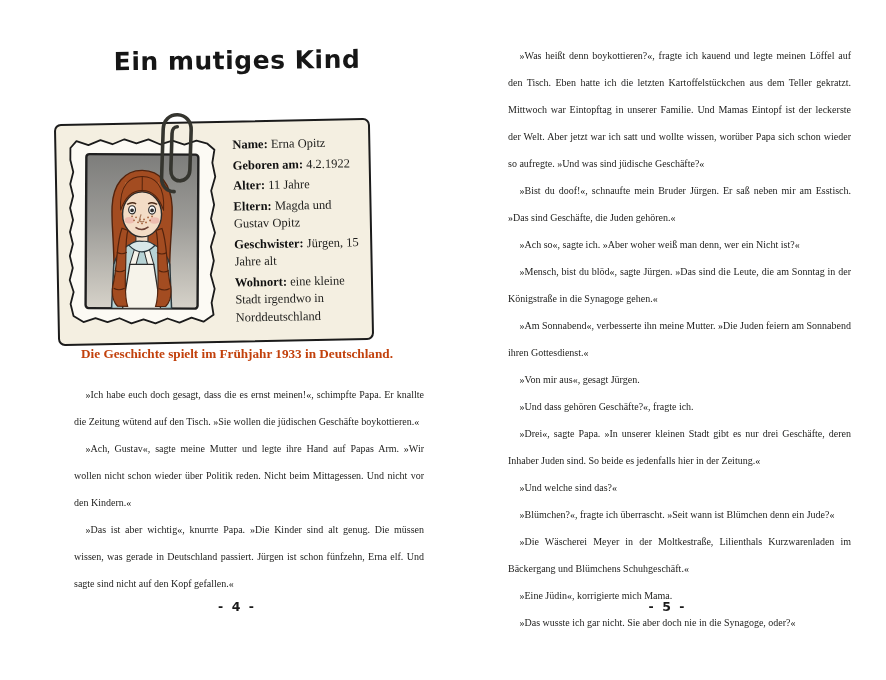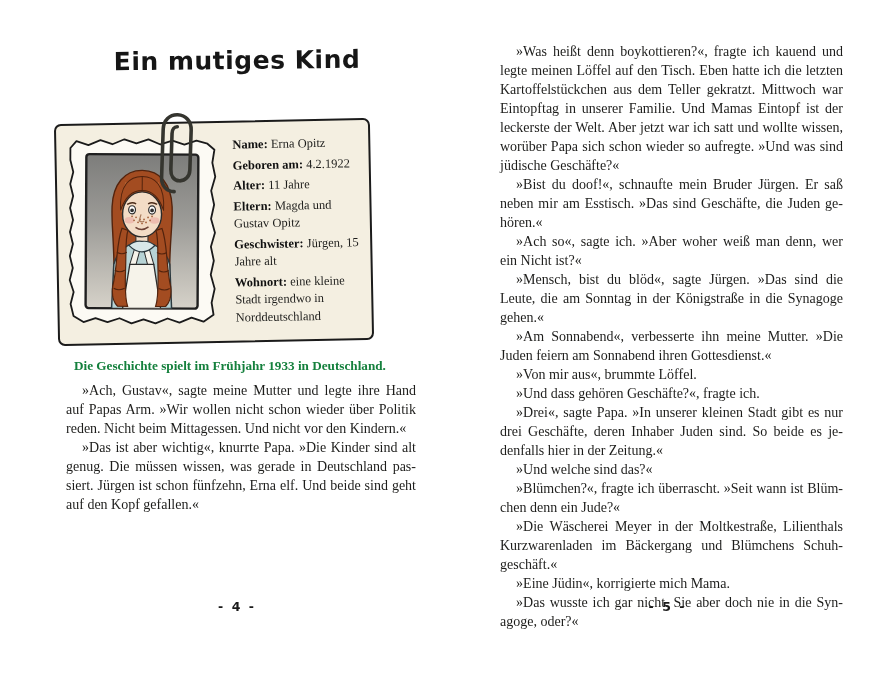--- a/index.html
+++ b/index.html
@@ -15,24 +15,24 @@
 
   
   .card{position:absolute;top:121px;left:-6px;width:312px;height:218px;background:#f4efe1;
     border:2.4px solid #1b1b1b;border-radius:7px;transform:rotate(-1.1deg);}
   .clip{position:absolute;left:98px;top:-16px;width:44px;height:88px;transform:rotate(3deg);z-index:5;}
   .photo{position:absolute;left:8px;top:12px;width:152px;height:190px;transform:rotate(1.4deg);}
   .facts{position:absolute;left:176px;top:14px;width:130px;font-size:12.5px;line-height:17.5px;}
   .facts p{margin:0 0 3px 0;}
   .facts b{font-weight:bold;color:#111;}
 
-  .caption{position:absolute;top:346px;left:0;width:100%;margin:12px;
-    font-size:13.2px;font-weight:bold;color:#15803d;}
+  .caption{position:absolute;top:346px;left:0;width:100%;margin:0;text-align:center;
+    font-size:13.2px;font-weight:bold;color:#c2410c;}
 
-  .bodytext{position:absolute;left:4px;width:100%;font-size:14px;line-height:19px;
+  .bodytext{position:absolute;left:12px;width:100%;font-size:10px;line-height:27px;
     text-align:justify;hyphens:manual;-webkit-hyphens:manual;}
   .bodytext-left{top:381px;}
   .bodytext-right{top:42px;}
   .bodytext p{margin:0;text-indent:1.15em;}
 
   .pagenum{position:absolute;top:599px;left:0;width:100%;text-align:center;
     font-family:"DejaVu Sans",sans-serif;font-weight:bold;font-size:12.5px;letter-spacing:2px;color:#1a1a1a;}
 </style>
 </head>
 <body>
@@ -135,35 +135,36 @@
           <p><b>Alter: </b><span>11 Jahre</span></p>
           <p><b>Eltern: </b><span>Magda und Gustav Opitz</span></p>
           <p><b>Geschwister: </b><span>Jürgen, 15 Jahre alt</span></p>
           <p><b>Wohnort: </b><span>eine kleine Stadt irgendwo in Norddeutschland</span></p>
         </div>
     </div>
 
     <p class="caption">Die Geschichte spielt im Frühjahr 1933 in Deutschland.</p>
 
     <div class="bodytext bodytext-left">
+        <p>»Ich habe euch doch gesagt, dass die es ernst meinen!«, schimpfte Papa. Er knallte die Zeitung wütend auf den Tisch. »Sie wollen die jüdischen Geschäfte boykottieren.«</p>
         <p>»Ach, Gustav«, sagte meine Mutter und legte ihre Hand auf Papas Arm. »Wir wollen nicht schon wieder über Politik reden. Nicht beim Mittagessen. Und nicht vor den Kin­dern.«</p>
-        <p>»Das ist aber wichtig«, knurrte Papa. »Die Kinder sind alt genug. Die müssen wissen, was gerade in Deutschland pas­siert. Jürgen ist schon fünfzehn, Erna elf. Und beide sind geht auf den Kopf gefallen.«</p>
+        <p>»Das ist aber wichtig«, knurrte Papa. »Die Kinder sind alt genug. Die müssen wissen, was gerade in Deutschland pas­siert. Jürgen ist schon fünfzehn, Erna elf. Und sagte sind nicht auf den Kopf gefallen.«</p>
       </div>
 
     <div class="pagenum">- 4 -</div>
   </section>
 
   <section class="page page-right">
     <div class="bodytext bodytext-right">
         <p>»Was heißt denn boykottieren?«, fragte ich kauend und legte meinen Löffel auf den Tisch. Eben hatte ich die letz­ten Kartoffelstückchen aus dem Teller gekratzt. Mittwoch war Eintopftag in unserer Familie. Und Mamas Eintopf ist der leckerste der Welt. Aber jetzt war ich satt und wollte wissen, worüber Papa sich schon wieder so aufregte. »Und was sind jüdische Geschäfte?«</p>
         <p>»Bist du doof!«, schnaufte mein Bruder Jürgen. Er saß neben mir am Esstisch. »Das sind Geschäfte, die Juden ge­hören.«</p>
         <p>»Ach so«, sagte ich. »Aber woher weiß man denn, wer ein Nicht ist?«</p>
         <p>»Mensch, bist du blöd«, sagte Jürgen. »Das sind die Leute, die am Sonntag in der Königstraße in die Synagoge gehen.«</p>
         <p>»Am Sonnabend«, verbesserte ihn meine Mutter. »Die Juden feiern am Sonnabend ihren Gottesdienst.«</p>
-        <p>»Von mir aus«, brummte Löffel.</p>
+        <p>»Von mir aus«, gesagt Jürgen.</p>
         <p>»Und dass gehören Geschäfte?«, fragte ich.</p>
         <p>»Drei«, sagte Papa. »In unserer kleinen Stadt gibt es nur drei Geschäfte, deren Inhaber Juden sind. So beide es je­denfalls hier in der Zeitung.«</p>
         <p>»Und welche sind das?«</p>
         <p>»Blümchen?«, fragte ich überrascht. »Seit wann ist Blüm­chen denn ein Jude?«</p>
         <p>»Die Wäscherei Meyer in der Moltkestraße, Lilienthals Kurzwarenladen im Bäckergang und Blümchens Schuh­geschäft.«</p>
         <p>»Eine Jüdin«, korrigierte mich Mama.</p>
         <p>»Das wusste ich gar nicht. Sie aber doch nie in die Syn­agoge, oder?«</p>
       </div>
 
     <div class="pagenum">- 5 -</div>

